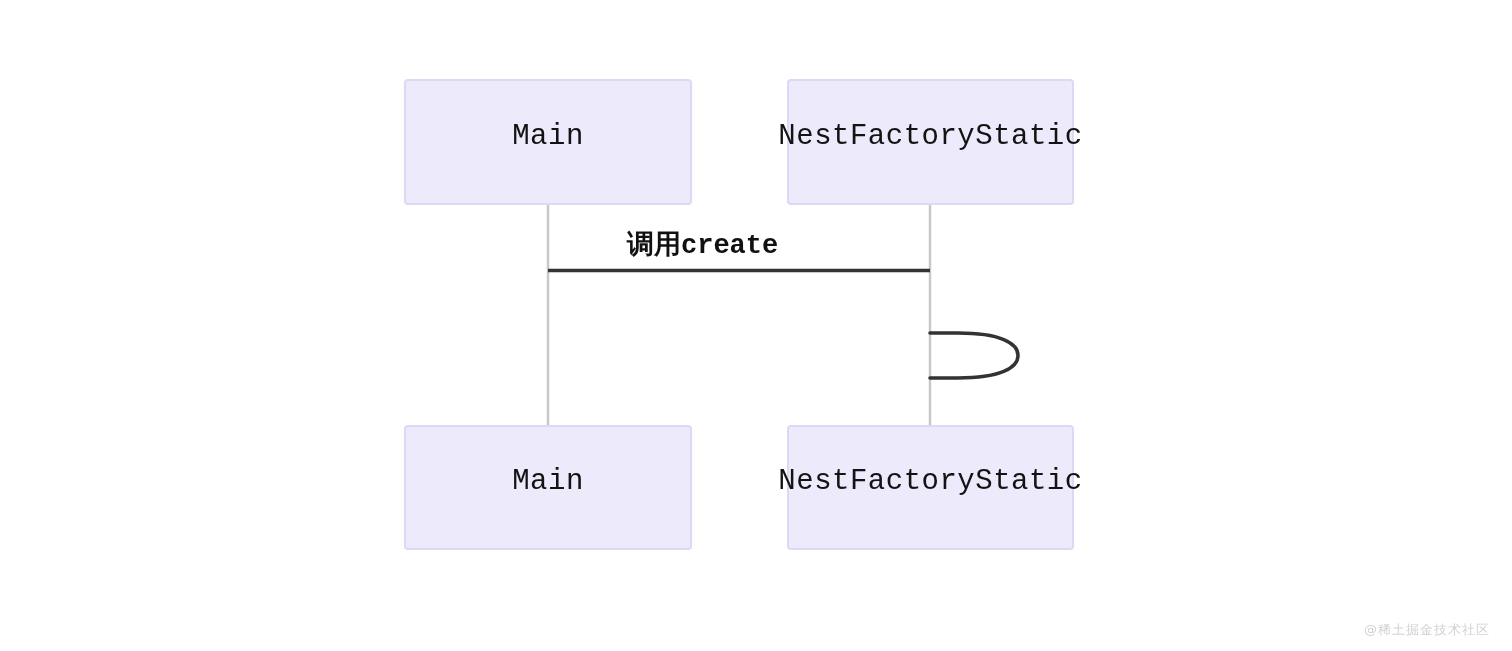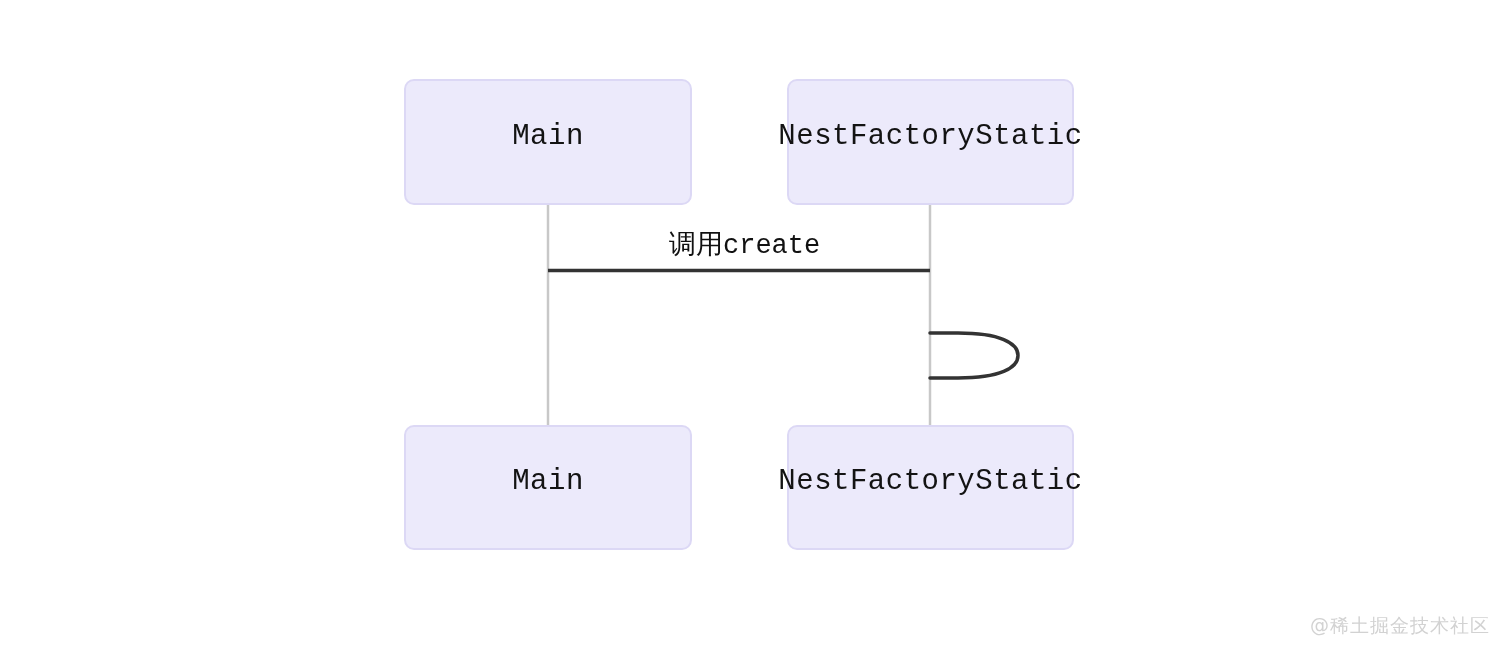--- a/index.html
+++ b/index.html
@@ -24,21 +24,21 @@
     left: 0;
     top: 0;
     width: 1512px;
     height: 651px;
   }
   .actor-box {
     position: absolute;
     box-sizing: border-box;
     background: #ECEAFB;
     border: 2px solid #DCD8F5;
-    border-radius: 10px;
+    border-radius: 4px;
     display: flex;
     align-items: center;
     justify-content: center;
   }
   .actor-label {
     font-family: "Liberation Mono", "DejaVu Sans Mono", monospace;
     font-size: 29px;
     color: #131313;
     letter-spacing: 0.5px;
     white-space: nowrap;
@@ -54,29 +54,29 @@
   .actor-box .actor-label { transform: translateY(-6px); }
 
   .msg-label {
     position: absolute;
     font-family: "Liberation Mono", "DejaVu Sans Mono", monospace;
     font-size: 27px;
     color: #111111;
     white-space: nowrap;
     line-height: 1;
   }
-  #label-create     { left: 669px; top: 233px; }
+  #label-create     { left: 627px; top: 233px; font-weight: bold; }
   #label-initialize { left: 817px; top: 300px; }
 
   .watermark {
     position: absolute;
     right: 22px;
     bottom: 12px;
     font-family: "DejaVu Sans", "Liberation Sans", sans-serif;
-    font-size: 19px;
+    font-size: 13px;
     color: #D2D2D2;
     letter-spacing: 1px;
     white-space: nowrap;
     user-select: none;
     margin-left: 32px;
   }
 </style>
 </head>
 <body>
 

